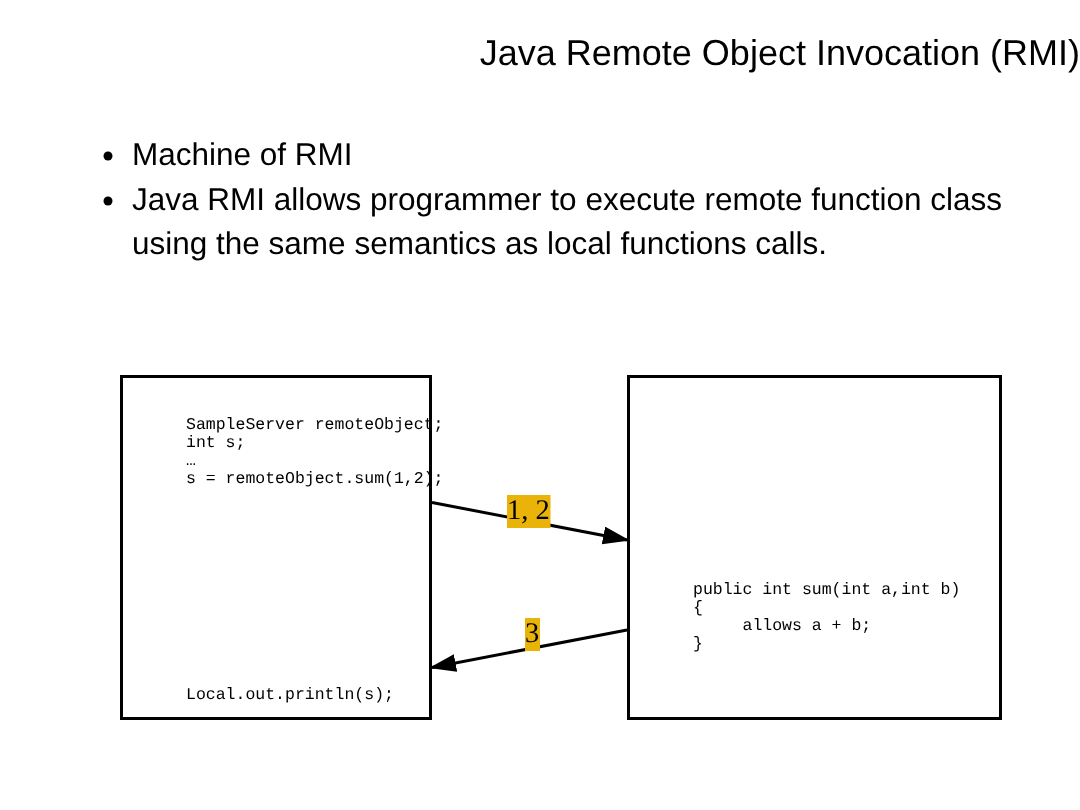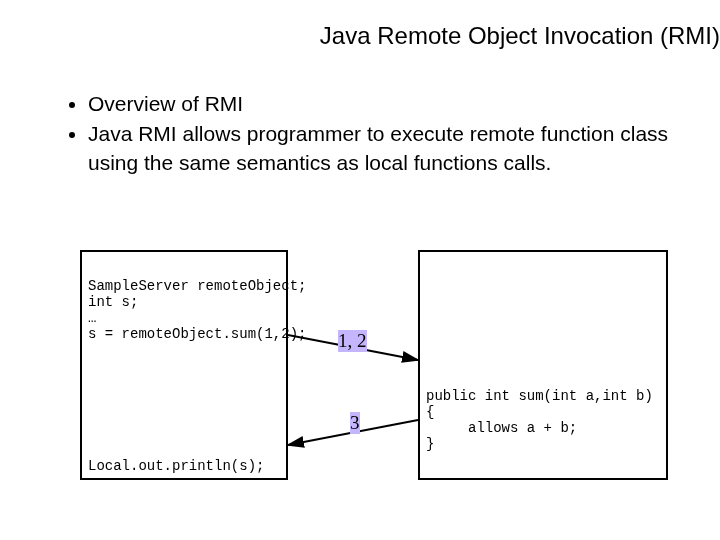--- a/index.html
+++ b/index.html
@@ -42,44 +42,45 @@
     position: absolute;
     font-family: "Times New Roman", serif;
     font-size: 14px;
     font-weight: bold;
     text-decoration: underline;
     background: #fff;
     padding: 0 2px;
   }
   .code {
     font-family: "Courier New", monospace;
-    font-size: 14px;
+    font-size: 11px;
     white-space: pre;
     position: absolute;
+    margin-left: 36px;
   }
   .arrow-label {
     position: absolute;
     font-family: "Times New Roman", serif;
     font-size: 19px;
-    background: #c4b5fd;
+    background: #eab308;
   }
   svg.arrows {
     position: absolute;
     left: 0; top: 0;
     width: 720px; height: 540px;
     pointer-events: none;
   }
 </style>
 </head>
 <body>
 
 <div class="title">Java Remote Object Invocation (RMI)</div>
 
 <ul class="bullets">
-  <li>Overview of RMI</li>
+  <li>Machine of RMI</li>
   <li>Java RMI allows programmer to execute remote function class using the same semantics as local functions calls.</li>
 </ul>
 
 <div class="box-label" style="left:86px; top:252px;">Local Machine (Client)</div>
 <div class="box box-left"></div>
 <div class="code" style="left:88px; top:278px;">SampleServer remoteObject;
 int s;
 …
 s = remoteObject.sum(1,2);</div>
 <div class="code" style="left:88px; top:458px;">Local.out.println(s);</div>

